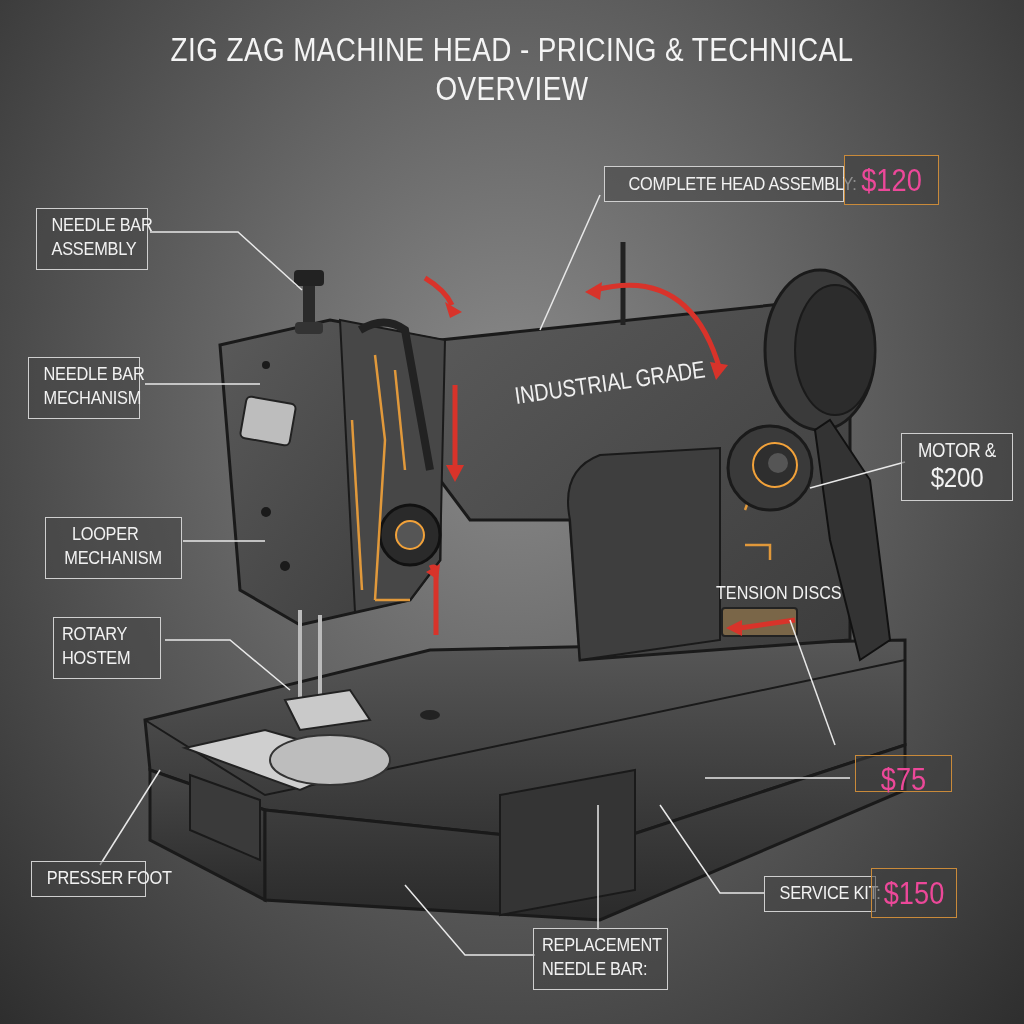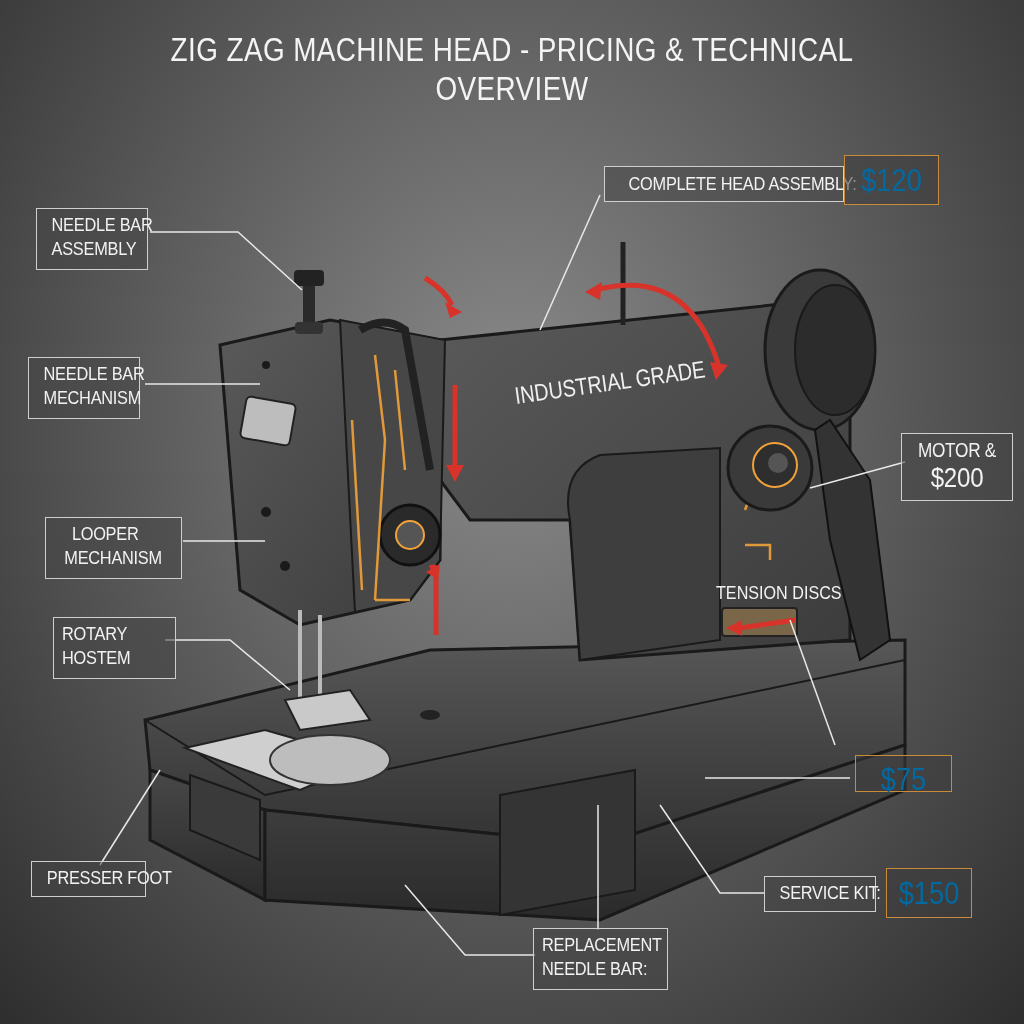--- a/index.html
+++ b/index.html
@@ -16,21 +16,21 @@
   .machine { position:absolute; left:0; top:0; width:1024px; height:1024px; }
   .label {
     position:absolute; border:1.5px solid #cfcfcf; background:rgba(70,70,70,0.55);
     color:#f2f2f2; font-size:19px; line-height:24px; text-align:center;
     padding:4px 8px; box-sizing:border-box;
     font-family: "Liberation Sans", sans-serif; letter-spacing:-0.3px;
   }
   .label span { display:block; transform: scaleX(0.86); transform-origin:center; white-space:nowrap; }
   .price {
     position:absolute; border:1.5px solid #c98a3a; background:rgba(60,60,60,0.55);
-    color:#0369a1; font-size:32px; text-align:center; box-sizing:border-box;
+    color:#ec4899; font-size:32px; text-align:center; box-sizing:border-box;
     font-family: "Liberation Sans", sans-serif;
   }
   .price span { display:block; transform: scaleX(0.85); }
   .plain-label {
     position:absolute; color:#f2f2f2; font-size:19px;
     font-family: "Liberation Sans", sans-serif;
   }
   .plain-label span { display:block; transform: scaleX(0.85); transform-origin:left; white-space:nowrap; }
   .grade {
     position:absolute; left:515px; top:382px; color:#f0f0f0; font-size:24px;
@@ -167,21 +167,21 @@
 <div class="label" style="left:28px; top:357px; width:112px; height:62px;">
   <span>NEEDLE BAR</span>
   <span>MECHANISM</span>
 </div>
 
 <div class="label" style="left:45px; top:517px; width:137px; height:62px; text-align:center;">
   <span style="transform-origin:left;">LOOPER</span>
   <span style="transform-origin:left; padding-left:12px;">MECHANISM</span>
 </div>
 
-<div class="label" style="left:53px; top:617px; width:123px; height:62px; text-align:left;">
+<div class="label" style="left:53px; top:617px; width:108px; height:62px; text-align:left;">
   <span style="transform-origin:left;">ROTARY</span>
   <span style="transform-origin:left;">HOSTEM</span>
 </div>
 
 <div class="label" style="left:31px; top:861px; width:115px; height:36px;">
   <span>PRESSER FOOT</span>
 </div>
 
 <div class="label" style="left:901px; top:433px; width:112px; height:68px; font-size:20px;">
   <span>MOTOR &amp;</span>
@@ -191,20 +191,20 @@
 <div class="plain-label" style="left:716px; top:582px;">
   <span>TENSION DISCS</span>
 </div>
 <div class="price" style="left:855px; top:755px; width:97px; height:37px; line-height:46px;">
   <span>$75</span>
 </div>
 
 <div class="label" style="left:764px; top:876px; width:112px; height:36px;">
   <span>SERVICE KIT:</span>
 </div>
-<div class="price" style="left:871px; top:868px; width:86px; height:50px; line-height:48px;margin-left:15px;">
+<div class="price" style="left:871px; top:868px; width:86px; height:50px; line-height:48px;">
   <span>$150</span>
 </div>
 
 <div class="label" style="left:533px; top:928px; width:135px; height:62px; text-align:center;">
   <span style="transform-origin:left;">REPLACEMENT</span>
   <span style="transform-origin:left;">NEEDLE BAR:</span>
 </div>
 
 </body></html>

